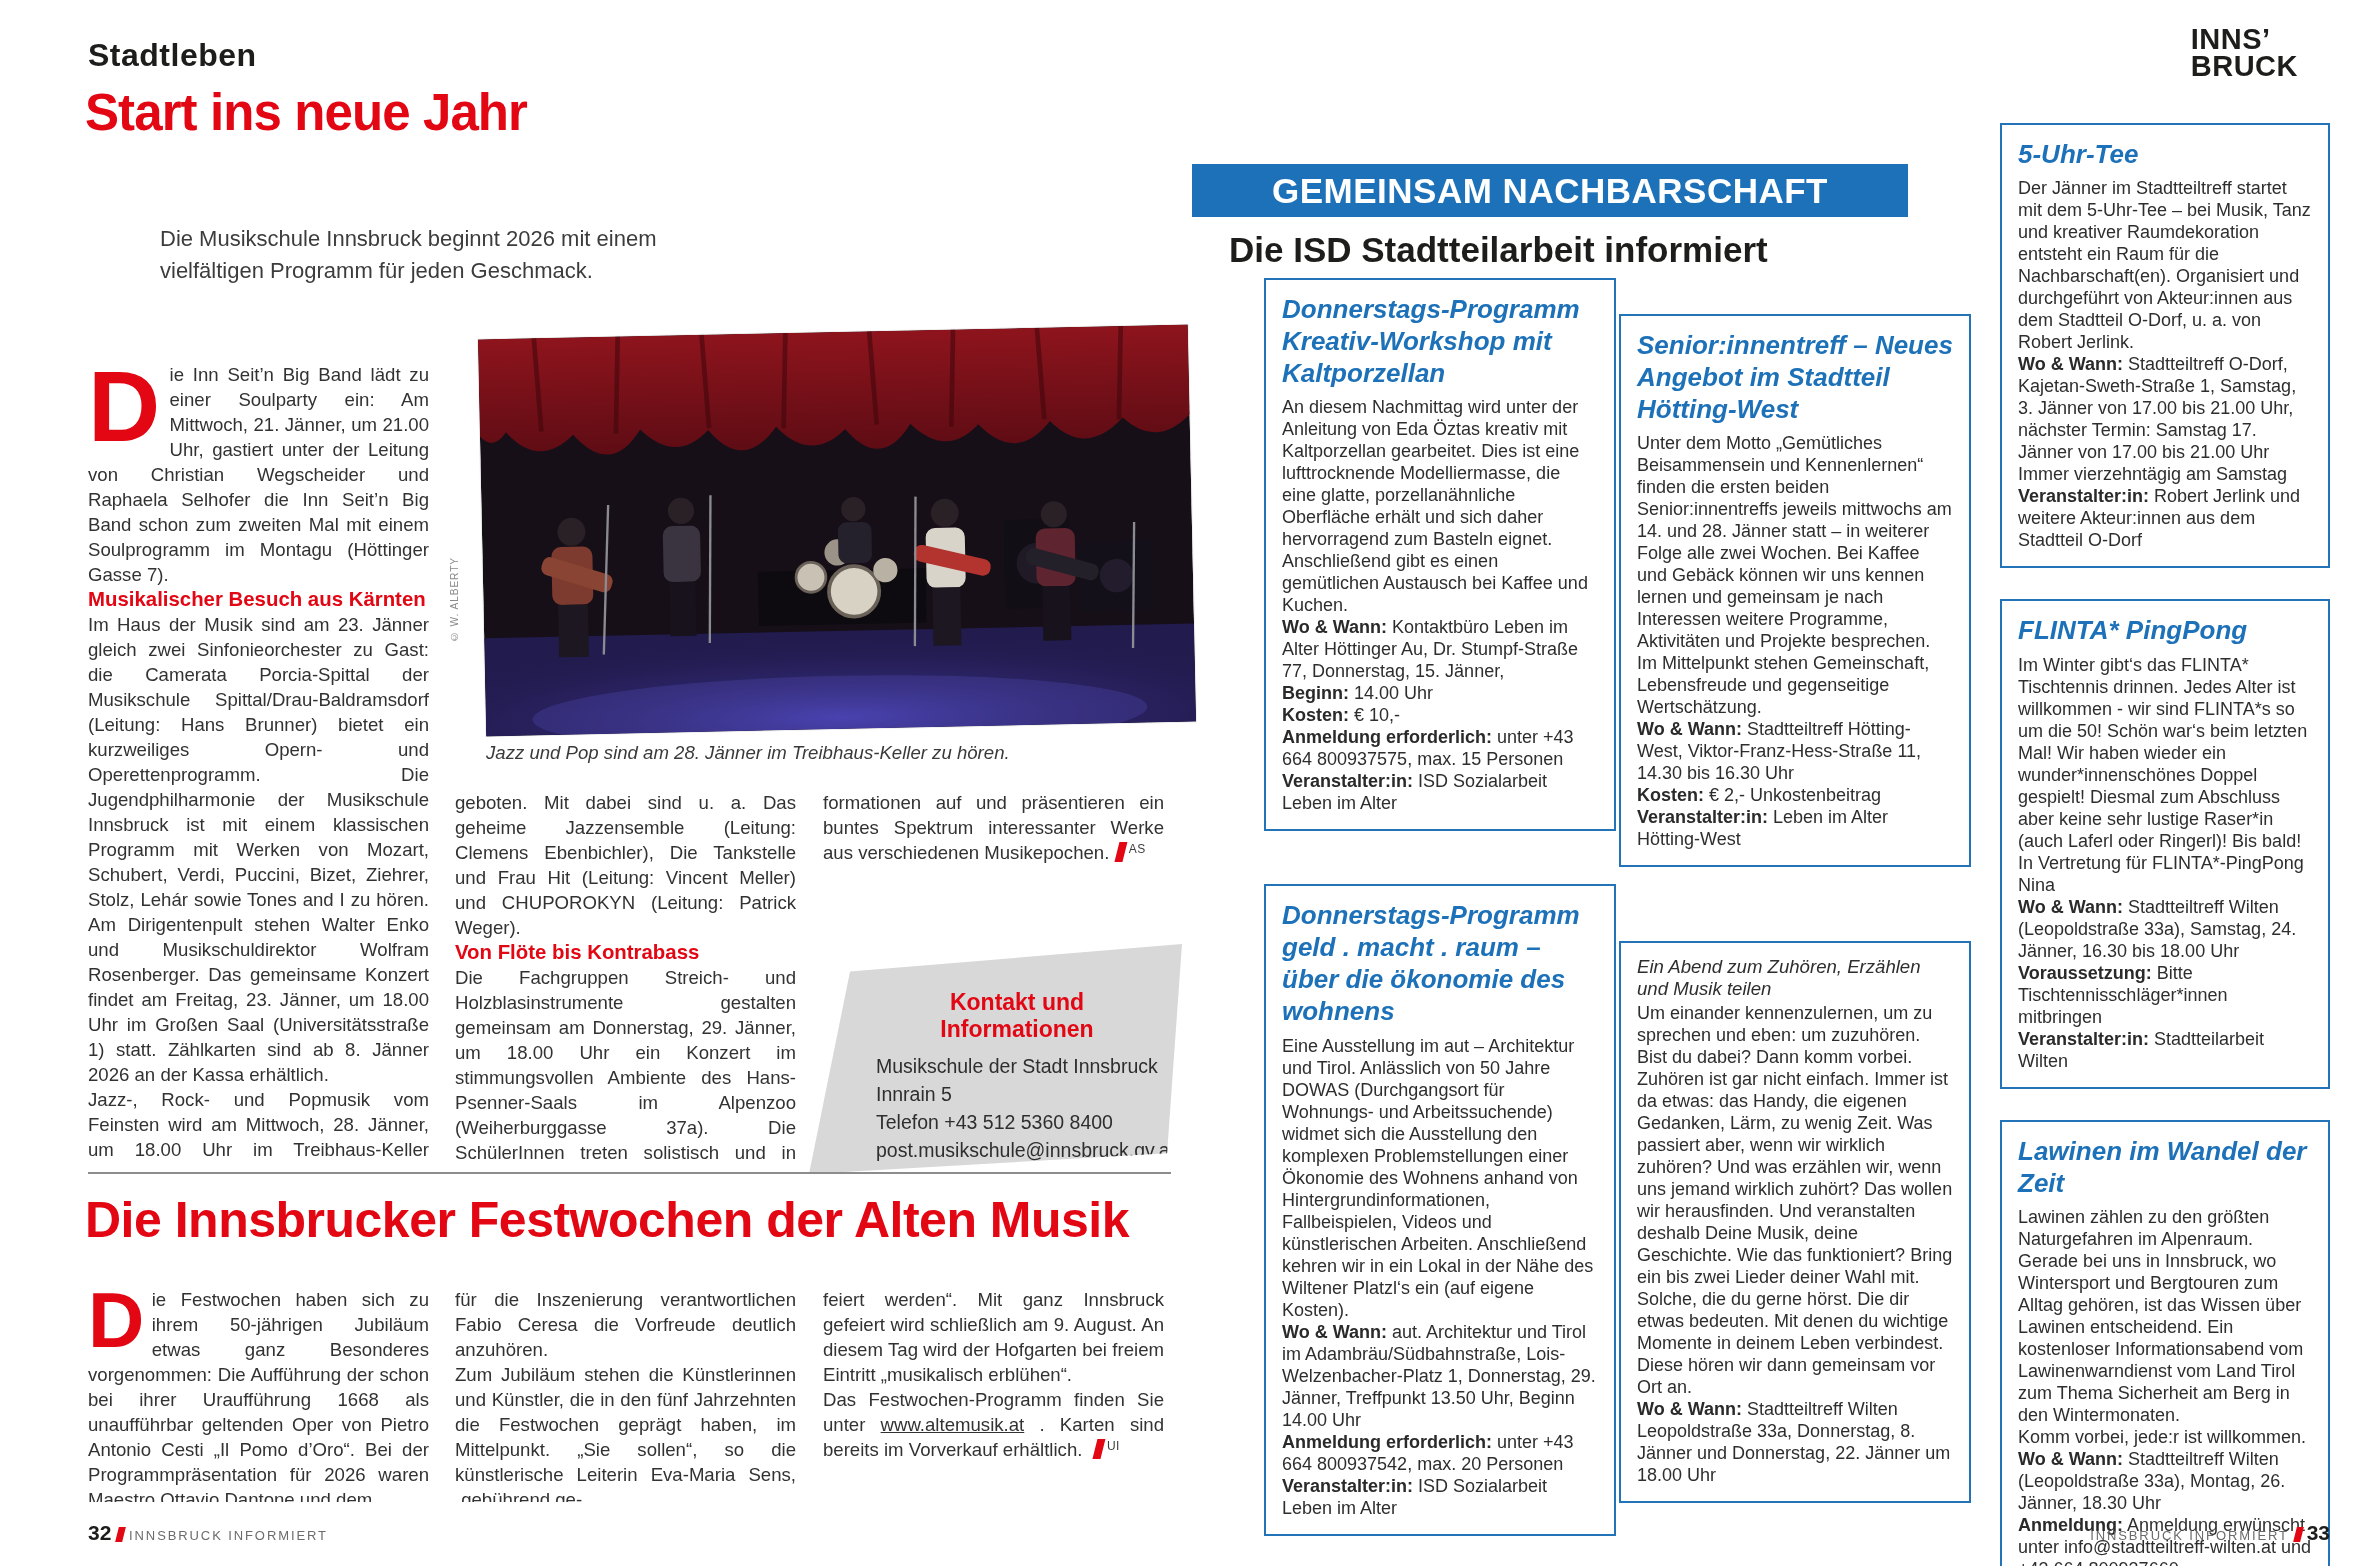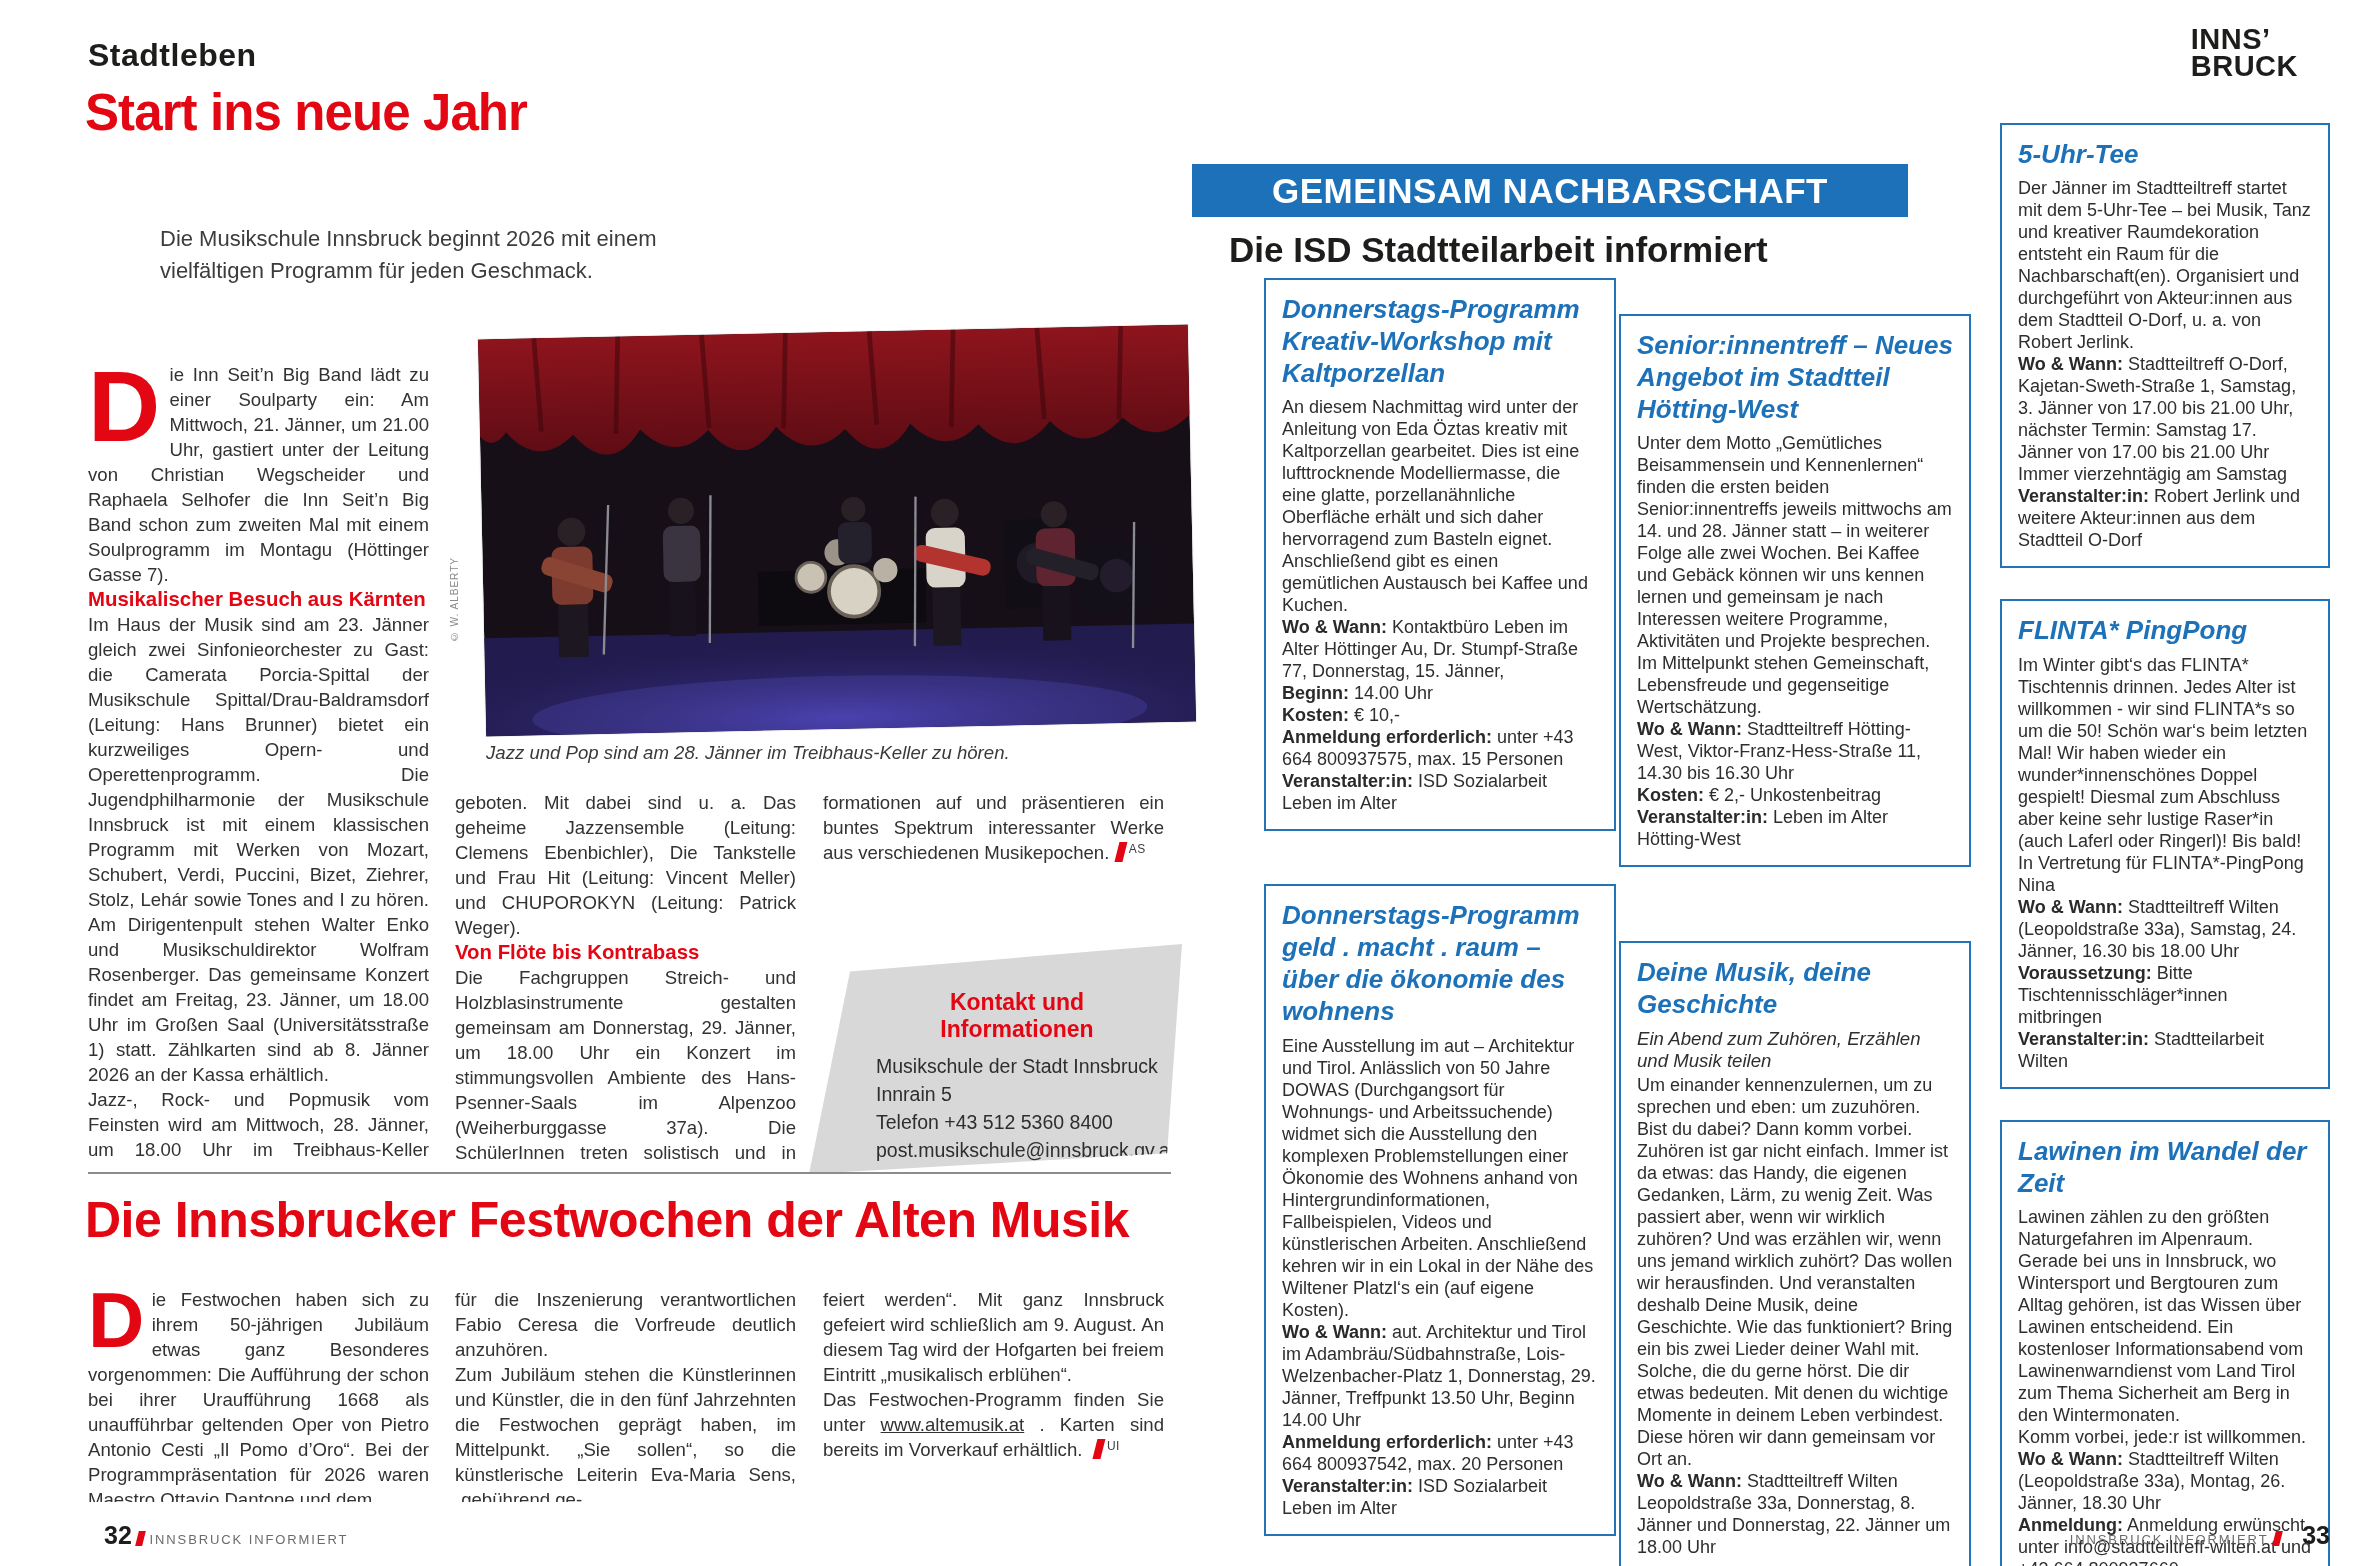--- a/index.html
+++ b/index.html
@@ -52,21 +52,21 @@
   .boxcol.c{left:2000px; top:123px; width:330px;}
   .ibox{border:2.8px solid var(--box-border); background:#fff; padding:13px 16px 15px;}
   .ibox .btitle{color:var(--brand-blue); font-weight:bold; font-style:italic; font-size:26px; line-height:32px; margin-bottom:7.4px;}
   .ibox .bsub{font-style:italic; font-size:18.6px; line-height:22px; margin-bottom:1.9px; color:#2e2e2e;}
   .ibox p{font-size:18px; line-height:22px; color:#2e2e2e;}
   .ibox .bp{margin:0;}
   .ibox strong{color:#2a2a2a;}
   .mb57{margin-bottom:53px;} .mb80{margin-bottom:74px;} .mb33{margin-bottom:31px;} .mb14{margin-bottom:13px;}
 
   .footer{top:1521px; font-size:13px; letter-spacing:1.9px; color:#6b6b6b;}
-  .footer .pagenum{font-size:25px; font-weight:bold; color:var(--ink-dark); letter-spacing:0;margin-left:16px;}
+  .footer .pagenum{font-size:21px; font-weight:bold; color:var(--ink-dark); letter-spacing:0;}
   .footer.left{left:88px;} .footer.right{right:26px; text-align:right;}
 </style>
 </head>
 <body>
 
 <div class="page">
 
   <div class="abs section-label">Stadtleben</div>
   <div class="abs logo">
     <div>INNS’</div>
@@ -222,21 +222,20 @@
       <div>
           <p class="bp">Unter dem Motto „Gemütliches Beisammensein und Kennenlernen“ finden die ersten beiden Senior:innentreffs jeweils mittwochs am 14. und 28. Jänner statt – in weiterer Folge alle zwei Wochen. Bei Kaffee und Gebäck können wir uns kennen lernen und gemeinsam je nach Interessen weitere Programme, Aktivitäten und Projekte besprechen. Im Mittelpunkt stehen Gemeinschaft, Lebensfreude und gegenseitige Wertschätzung.</p>
         </div>
       <div>
           <p class="kv"><strong>Wo &amp; Wann:</strong><span> Stadtteiltreff Hötting-West, Viktor-Franz-Hess-Straße 11, 14.30 bis 16.30 Uhr</span></p>
           <p class="kv"><strong>Kosten:</strong><span> € 2,- Unkostenbeitrag</span></p>
           <p class="kv"><strong>Veranstalter:in:</strong><span> Leben im Alter Hötting-West</span></p>
         </div>
     </div>
     <div class="ibox mb14">
-      <div class="btitle">Deine Musik, deine Geschichte</div>
       <div class="bsub">Ein Abend zum Zuhören, Erzählen und Musik teilen</div>
       <div>
           <p class="bp">Um einander kennenzulernen, um zu sprechen und eben: um zuzuhören. Bist du dabei? Dann komm vorbei. Zuhören ist gar nicht einfach. Immer ist da etwas: das Handy, die eigenen Gedanken, Lärm, zu wenig Zeit. Was passiert aber, wenn wir wirklich zuhören? Und was erzählen wir, wenn uns jemand wirklich zuhört? Das wollen wir herausfinden. Und veranstalten deshalb Deine Musik, deine Geschichte. Wie das funktioniert? Bring ein bis zwei Lieder deiner Wahl mit. Solche, die du gerne hörst. Die dir etwas bedeuten. Mit denen du wichtige Momente in deinem Leben verbindest. Diese hören wir dann gemeinsam vor Ort an.</p>
         </div>
       <div>
           <p class="kv"><strong>Wo &amp; Wann:</strong><span> Stadtteiltreff Wilten Leopoldstraße 33a, Donnerstag, 8. Jänner und Donnerstag, 22. Jänner um 18.00 Uhr</span></p>
         </div>
     </div>
 
   </div>

